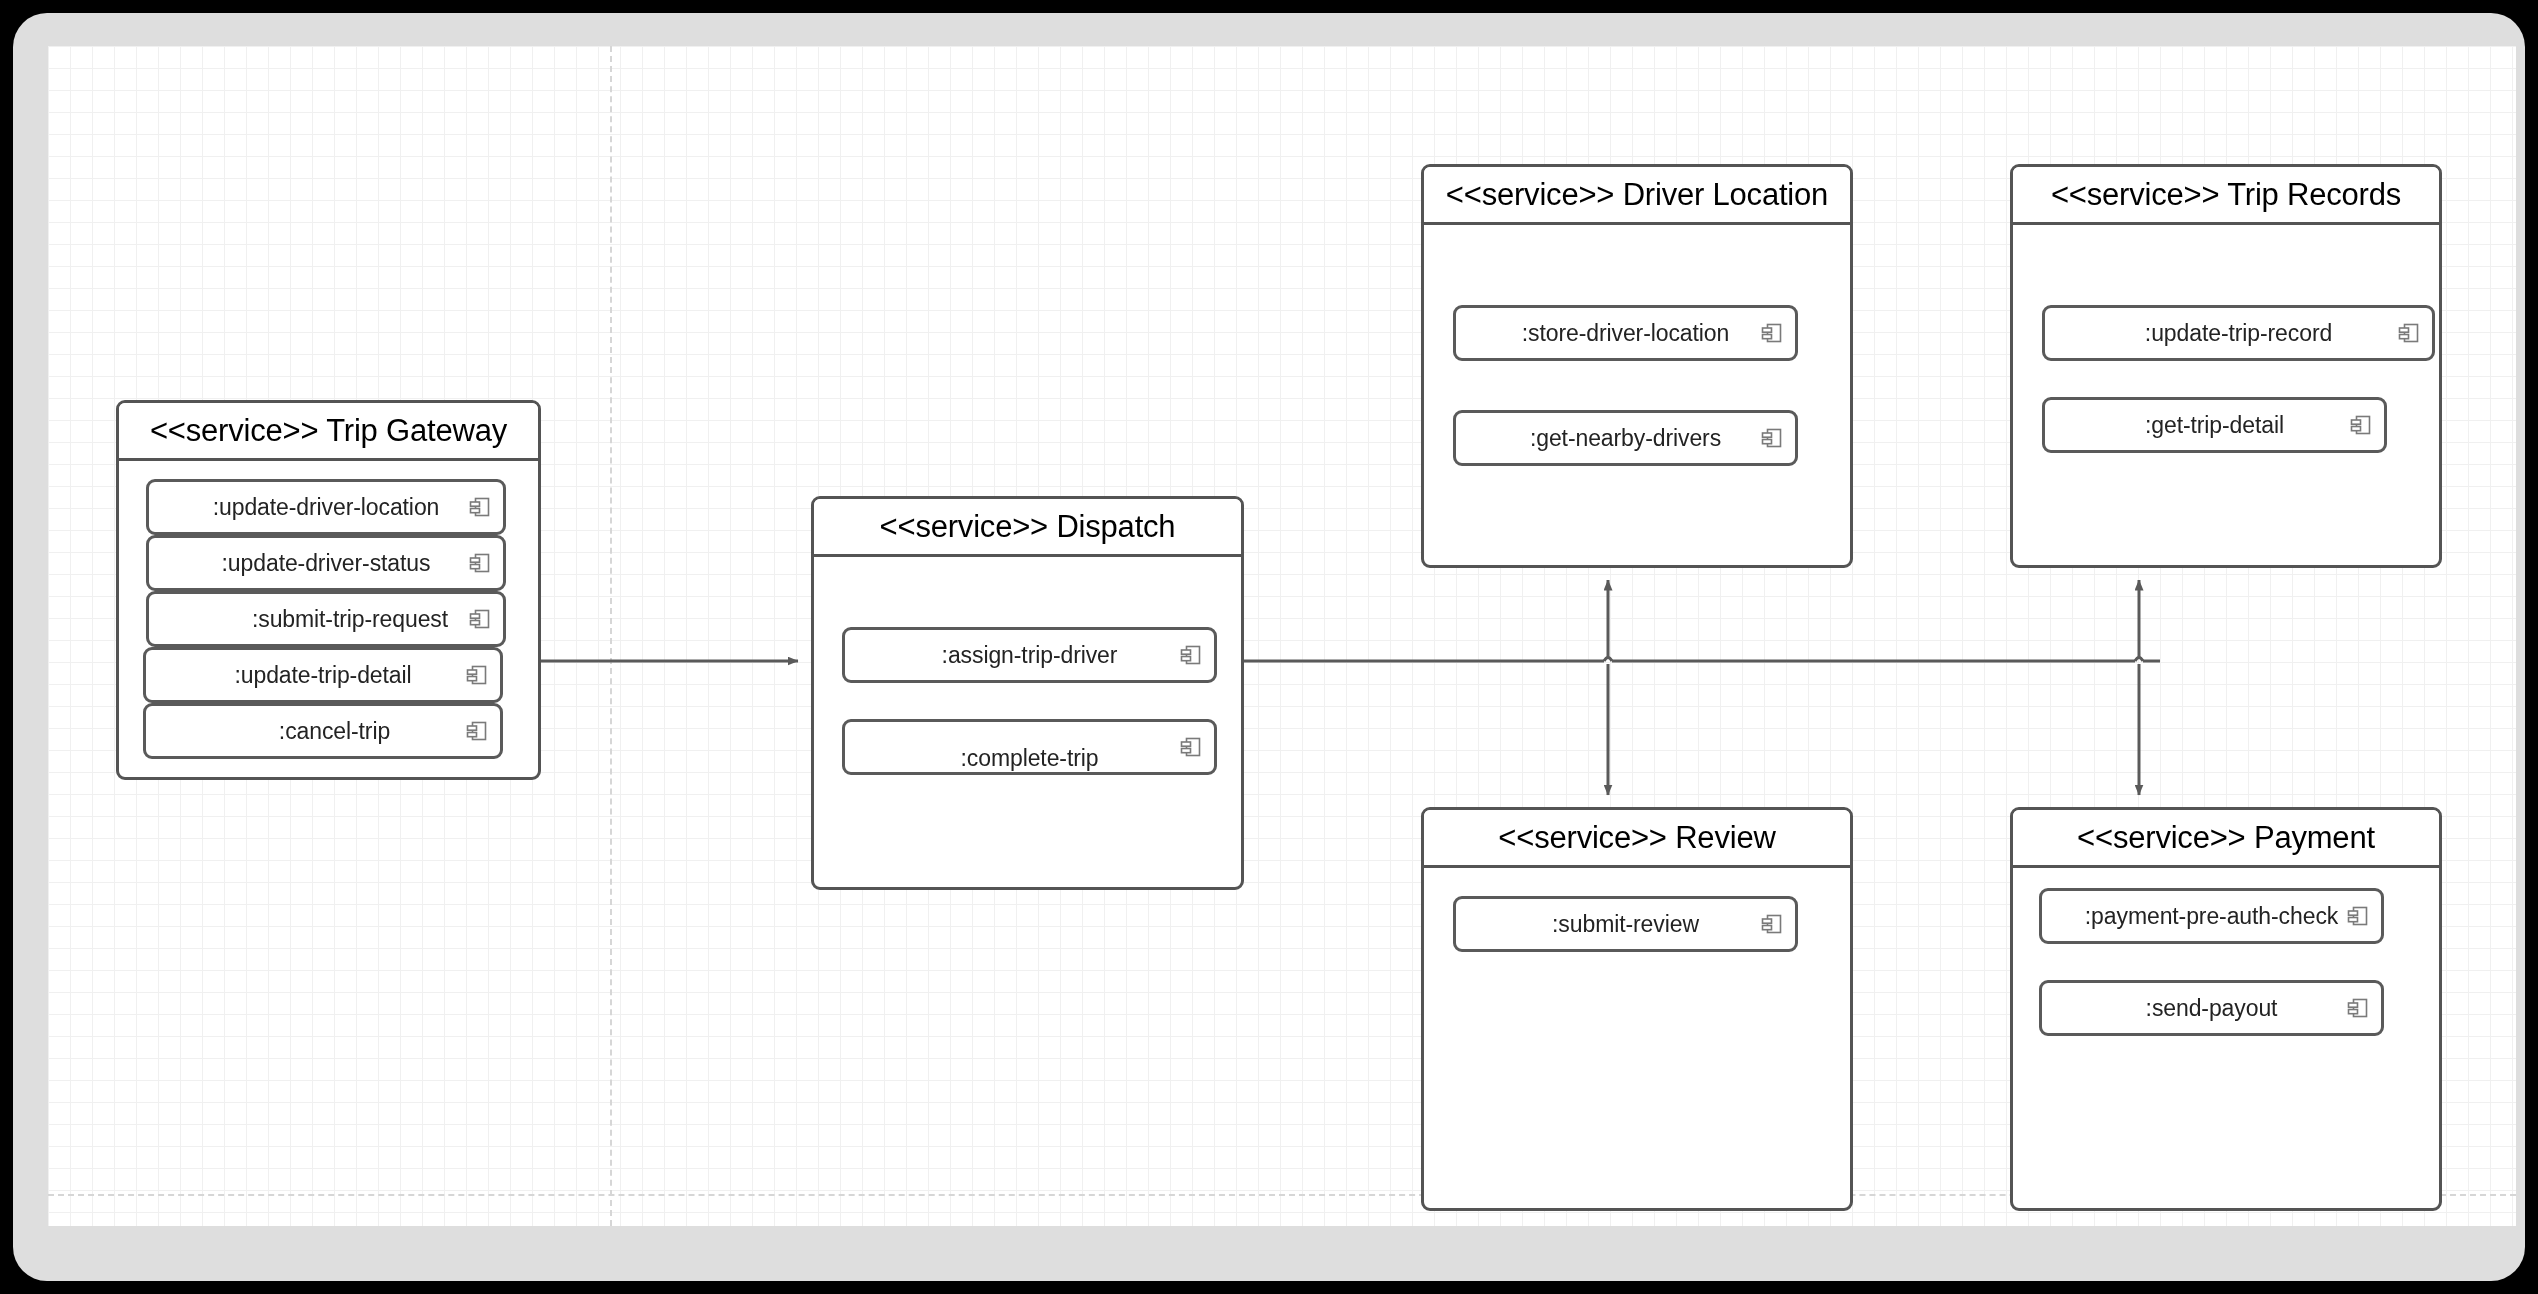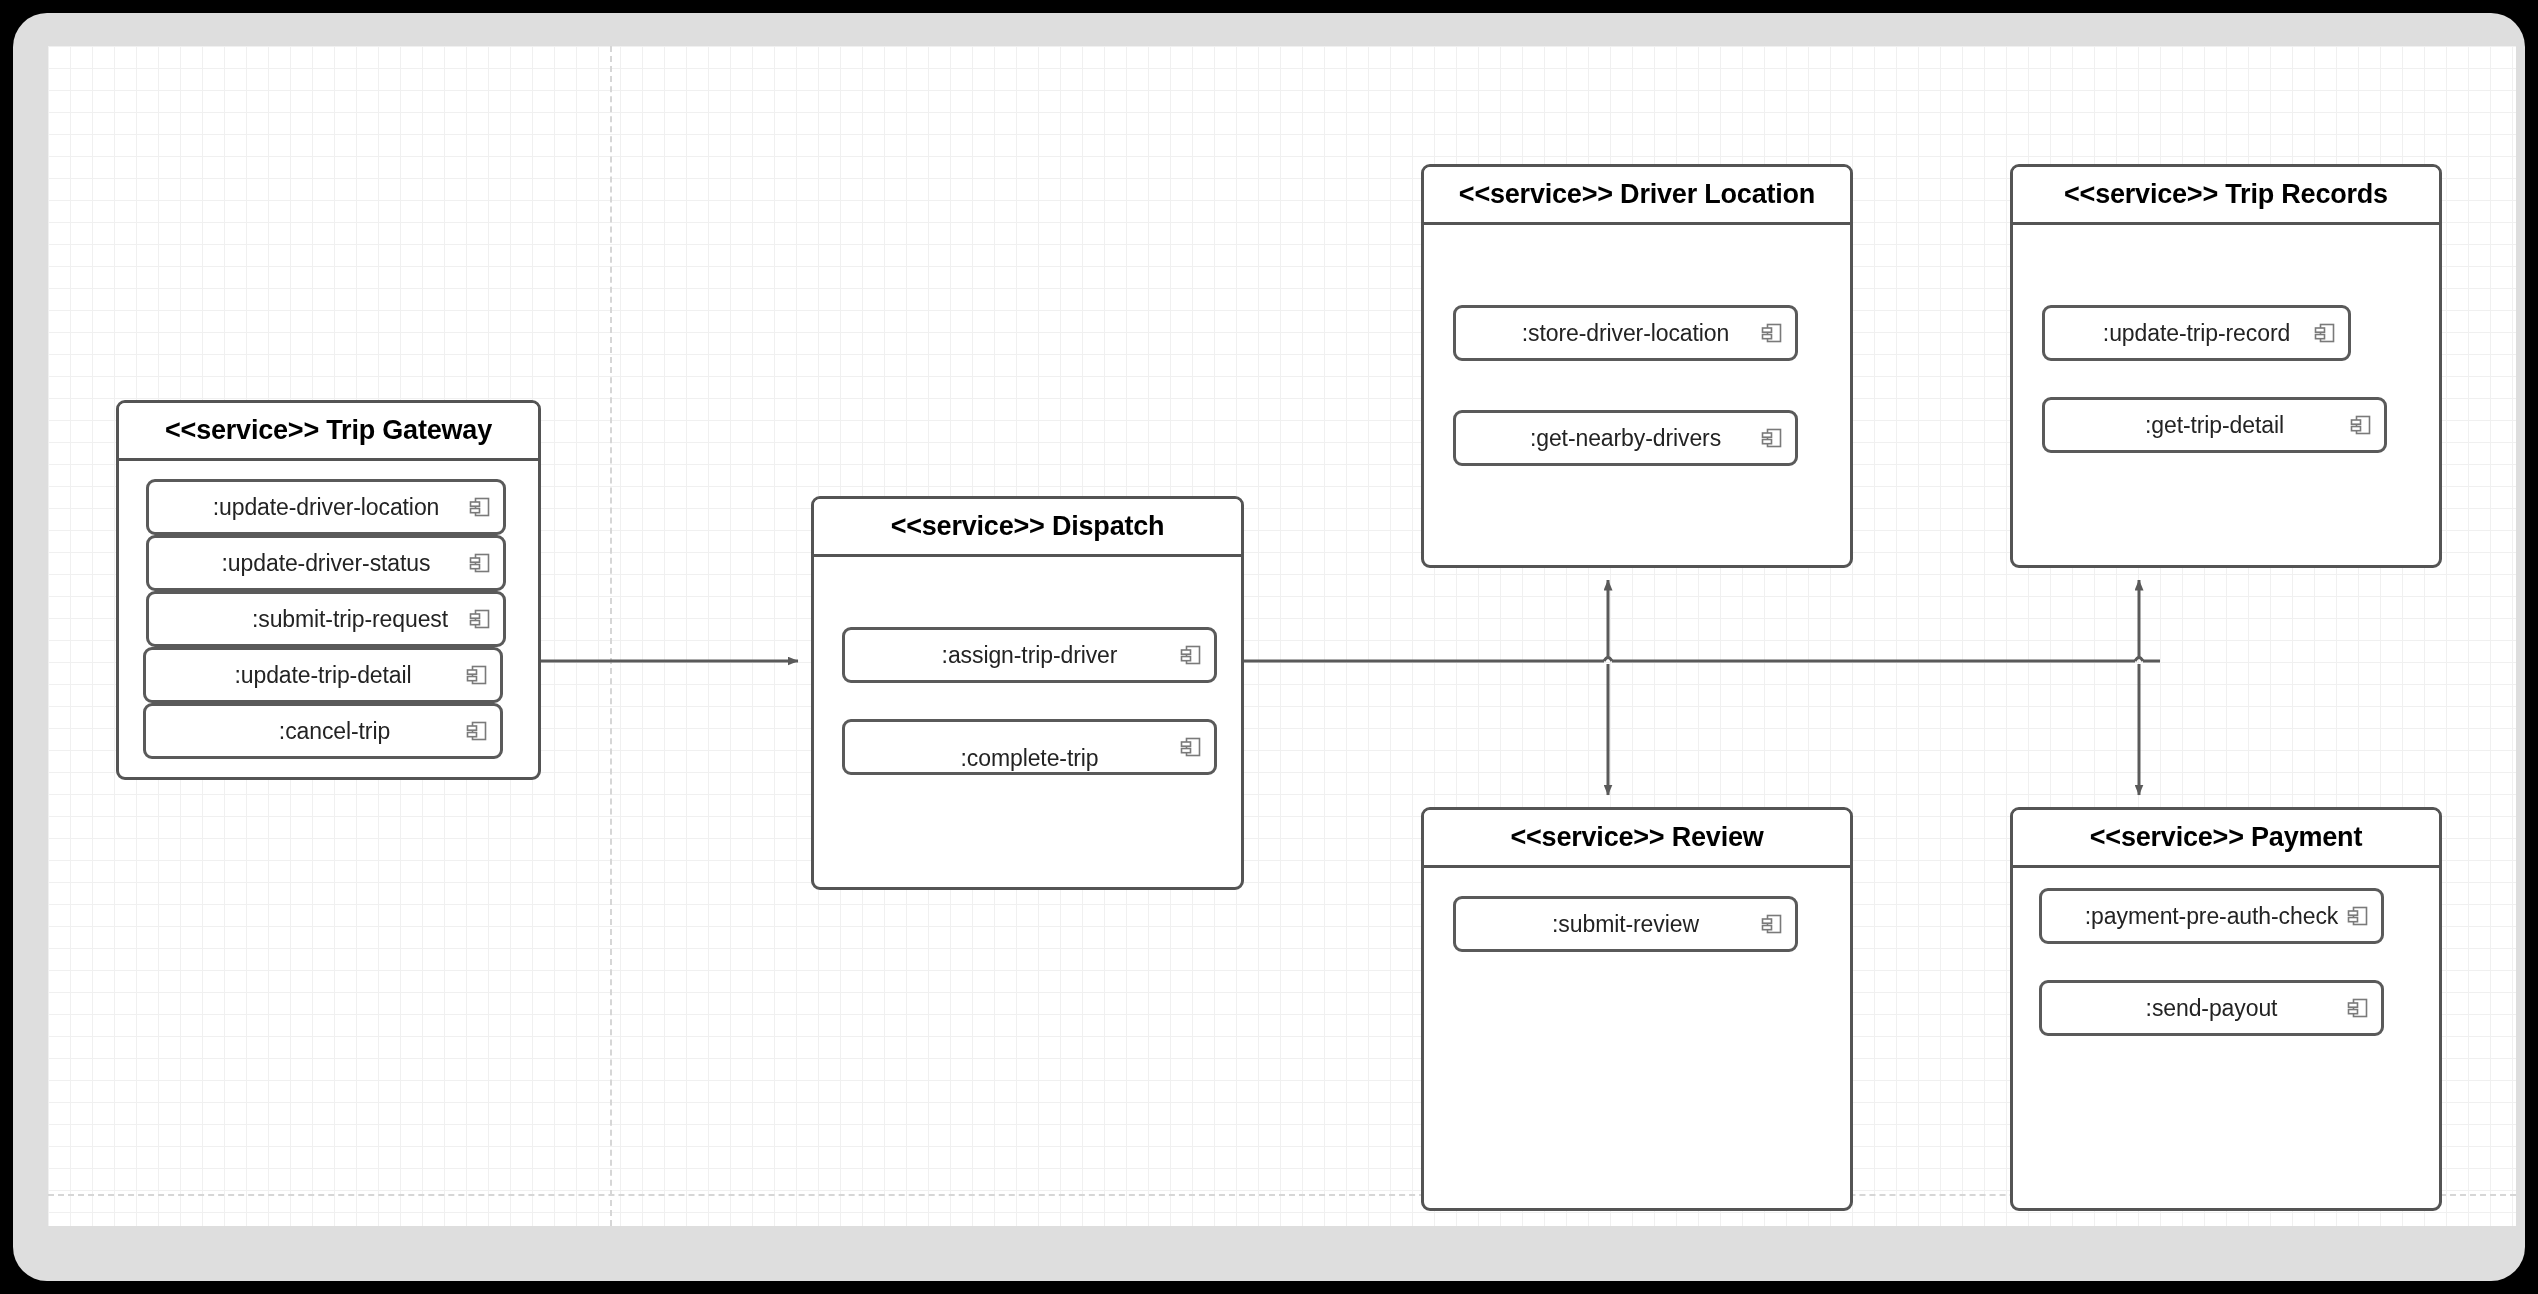--- a/index.html
+++ b/index.html
@@ -92,22 +92,22 @@
     height: 58px;
     box-sizing: border-box;
     border-bottom: 3px solid #545454;
     display: flex;
     align-items: center;
     justify-content: center;
     background: #ffffff;
     border-radius: 6px 6px 0 0;
   }
   .service-title {
-    font-size: 27px;
-    font-weight: bold;
+    font-size: 31px;
+    font-weight: normal;
     color: #000000;
     letter-spacing: -0.2px;
     white-space: nowrap;
     text-align: right;
   }
   .service-body {
     position: relative;
     padding: 0;
   }
 
@@ -279,21 +279,21 @@
             </svg>
           </div>
         </div>
       </div>
 
       <div class="service" style="left:1962px; top:118px; width:432px; height:404px;">
         <div class="service-header">
           <span class="service-title">&lt;&lt;service&gt;&gt; Trip Records</span>
         </div>
         <div class="service-body">
-          <div class="iface" style="left:29px; top:80px; width:309px;">
+          <div class="iface" style="left:29px; top:80px; width:393px;">
             <span class="iface-label">:update-trip-record</span>
             <svg class="iface-icon" viewBox="0 0 24 24">
               <rect x="7.5" y="3.5" width="13" height="17" fill="#ffffff" stroke="#7a7a7a" stroke-width="1.6"></rect>
               <rect x="2.5" y="7" width="9" height="4.2" fill="#ffffff" stroke="#7a7a7a" stroke-width="1.6"></rect>
               <rect x="2.5" y="13.5" width="9" height="4.2" fill="#ffffff" stroke="#7a7a7a" stroke-width="1.6"></rect>
             </svg>
           </div>
           <div class="iface" style="left:29px; top:172px; width:345px;">
             <span class="iface-label">:get-trip-detail</span>
             <svg class="iface-icon" viewBox="0 0 24 24">

